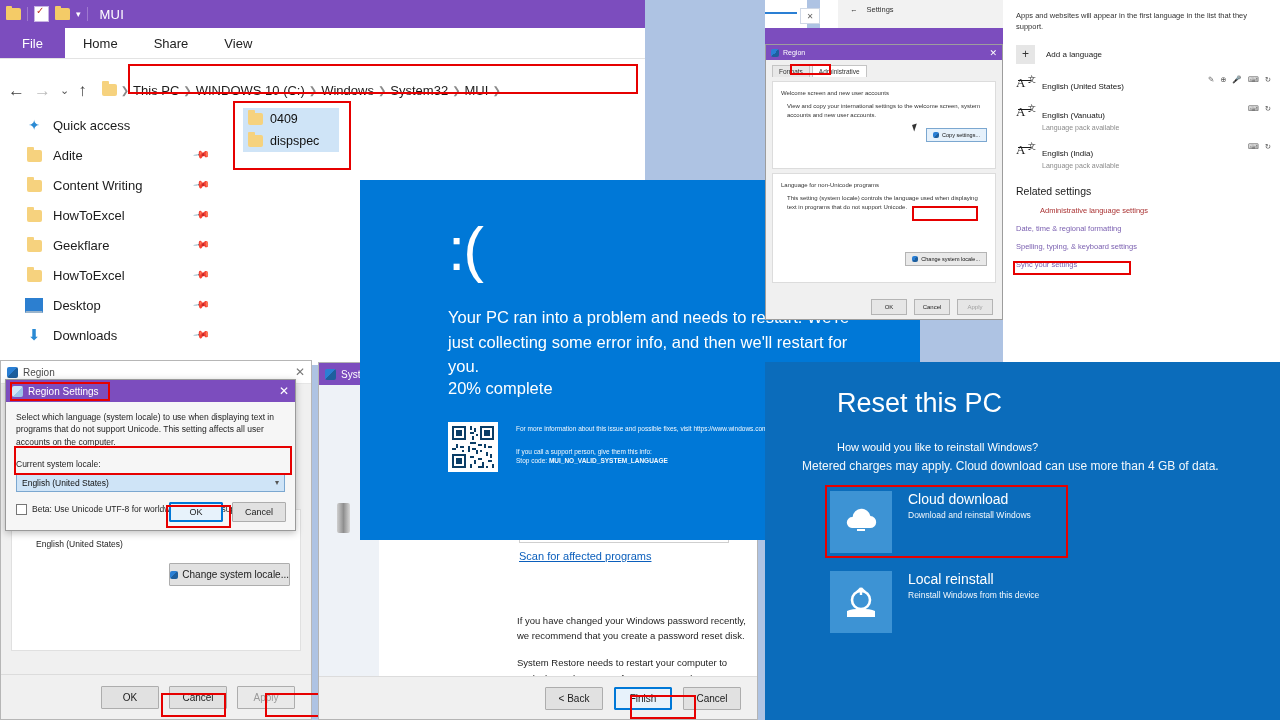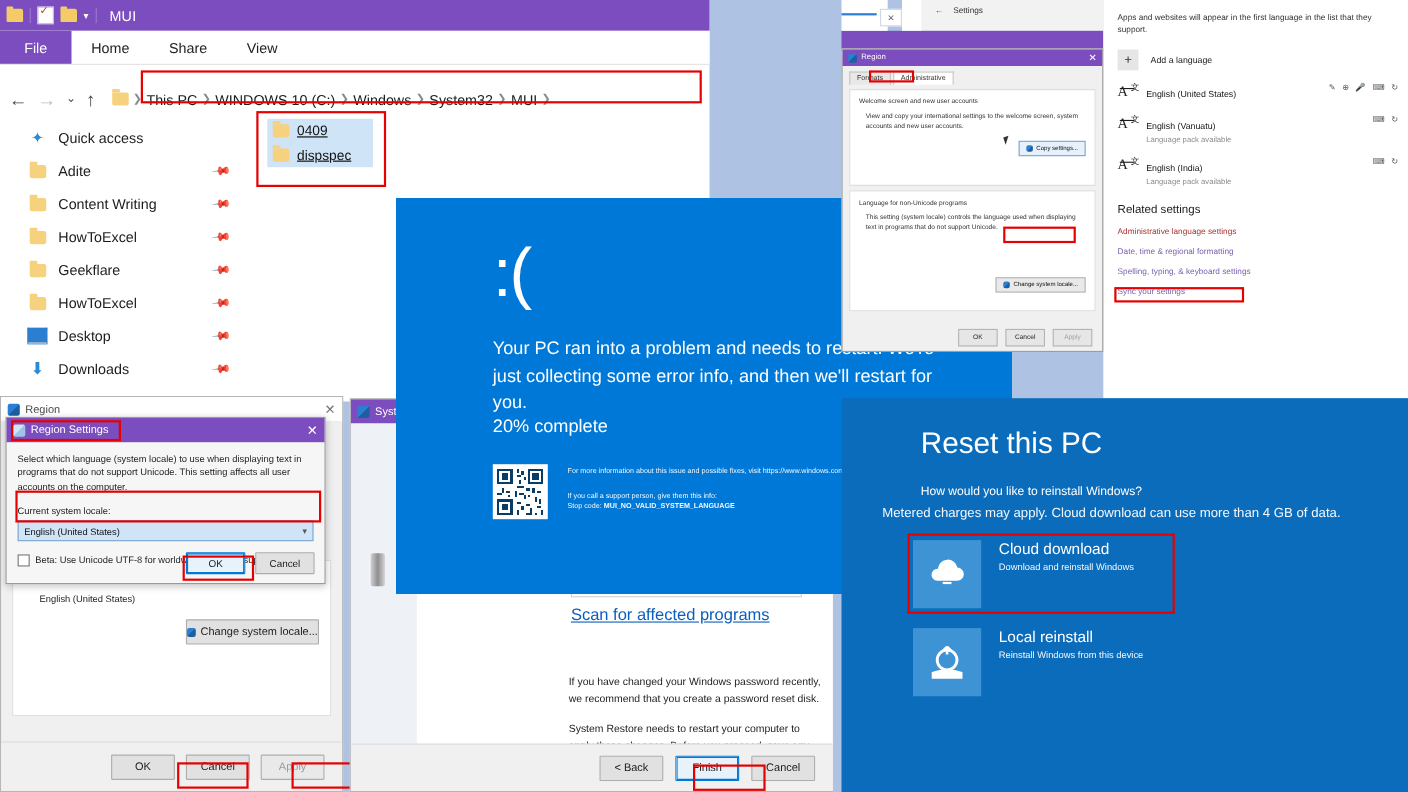--- a/index.html
+++ b/index.html
@@ -33,21 +33,21 @@
   .redbox{position:absolute;border:2px solid #e60000;box-sizing:border-box;pointer-events:none;}
   #explorer .sidebar{position:absolute;left:0;top:110px;width:225px;}
   .side-row{height:30px;display:flex;align-items:center;font-size:13px;color:#1c1c1c;padding-left:24px;position:relative;}
   .side-row .ic{width:20px;margin-right:9px;display:inline-block;text-align:center;}
   .folder-ic{display:inline-block;width:15px;height:12px;background:#f6d27e;border-radius:0 2px 2px 2px;position:relative;vertical-align:middle;}
   .folder-ic:before{content:"";position:absolute;left:0;top:-3px;width:7px;height:3px;background:#f6d27e;border-radius:1px 1px 0 0;}
   .pin{position:absolute;right:16px;color:#7a7a7a;font-size:11px;transform:rotate(40deg);}
   .star{color:#2a8ad4;font-size:14px;}
   .desk-ic{display:inline-block;width:16px;height:12px;background:#2c7fd0;border:1px solid #2c7fd0;border-bottom:2px solid #9bb5cc;vertical-align:middle;}
   .dl-ic{color:#2a8ad4;font-size:15px;}
-  #explorer .filelist{position:absolute;left:243px;top:108px;width:96px;text-decoration:underline;}
+  #explorer .filelist{position:absolute;left:243px;top:108px;width:96px;}
   .file-item{height:22px;display:flex;align-items:center;font-size:12.5px;color:#111;background:#cfe4f7;padding-left:5px;gap:7px;}
 
   
   #regionA{left:0;top:360px;width:312px;height:360px;background:#f0f0f0;border:1px solid #b6b6b6;box-sizing:border-box;}
   #regionA .tb{height:22px;background:#ffffff;display:flex;align-items:center;padding:0 6px;border-bottom:1px solid #e6e6e6;}
   .win-ico{width:11px;height:11px;background:linear-gradient(135deg,#2a7fd4 50%,#1e5f9e 50%);border-radius:2px;margin-right:5px;}
   .tb-title{font-size:10px;color:#4a4a4a;flex:1;}
   .tb-x{font-size:12px;color:#777;}
   .ra-bottom{position:absolute;left:0;right:0;bottom:0;height:44px;border-top:1px solid #dcdcdc;display:flex;align-items:center;justify-content:flex-end;gap:10px;padding-right:16px;background:#f0f0f0;}
   .btn{min-width:56px;height:21px;border:1px solid #adadad;background:#e1e1e1;font-size:10px;color:#1c1c1c;display:flex;align-items:center;justify-content:center;border-radius:1px;}
@@ -70,21 +70,21 @@
   .btn.sm{min-width:52px;height:18px;font-size:9px;}
   .btn.focus{border:1px solid #0078d7;box-shadow:0 0 0 1px #0078d7 inset;background:#e7f2fb;}
 
   
   #sysrestore{left:318px;top:362px;width:440px;height:358px;background:#ffffff;border:1px solid #b4b4b4;box-sizing:border-box;}
   #sysrestore .tb{height:22px;background:#7c4dbe;display:flex;align-items:center;padding:0 6px;}
   #sysrestore .tb .tb-title{color:#fff;}
   .sr-left{position:absolute;left:0;top:22px;width:60px;bottom:42px;background:#eef2f7;}
   .sr-usb{position:absolute;left:18px;top:118px;width:13px;height:30px;background:linear-gradient(90deg,#cfcfcf,#8f8f8f,#d6d6d6);border-radius:2px;}
   .sr-main{position:absolute;left:60px;right:0;top:22px;bottom:42px;background:#fff;padding:0 20px;font-size:9.5px;color:#1d1d1d;line-height:1.6;}
-  .sr-link{color:#0b5fbc;text-decoration:underline;font-size:15px;}
+  .sr-link{color:#0b5fbc;text-decoration:underline;font-size:11px;}
   .sr-footer{position:absolute;left:0;right:0;bottom:0;height:42px;border-top:1px solid #dcdcdc;background:#f0f0f0;display:flex;align-items:center;justify-content:flex-end;gap:11px;padding-right:16px;}
   .sr-box{position:absolute;left:140px;right:28px;top:28px;height:128px;border:1px solid #cfcfcf;}
 
   
   #bsod{left:360px;top:180px;width:560px;height:360px;background:#0078d7;color:#fff;padding:40px 60px 0 88px;box-sizing:border-box;}
   .bsod-face{font-size:62px;line-height:.95;font-weight:300;letter-spacing:-2px;}
   .bsod-msg{font-size:16.5px;line-height:1.5;margin-top:26px;font-weight:300;max-width:410px;}
   .bsod-pct{font-size:16.5px;font-weight:300;}
   .bsod-foot{margin-top:24px;display:flex;gap:18px;align-items:flex-start;}
   .qr{width:50px;height:50px;background:#fff;padding:2px;box-sizing:border-box;}
@@ -103,21 +103,21 @@
   .lang-add-label{font-size:8px;color:#1b1b1b;}
   .lang-item{display:flex;align-items:flex-start;gap:10px;padding:11px 10px 0 13px;position:relative;}
   .langico{width:16px;height:17px;position:relative;font-size:13px;color:#1b1b1b;font-family:"Liberation Serif",serif;}
   .langico sup{font-size:8px;position:absolute;top:-1px;right:-4px;}
   .langico .bar{position:absolute;left:2px;top:5px;width:13px;height:1.4px;background:#1b1b1b;}
   .lang-name{font-size:8px;color:#141414;}
   .lang-note{font-size:7px;color:#8c8c8c;margin-top:2px;}
   .lang-icons{position:absolute;right:9px;top:11px;display:flex;gap:6px;font-size:7.5px;color:#555;}
   .rel-title{font-size:10.5px;color:#1b1b1b;padding:16px 0 0 13px;}
   .rel-link{font-size:7.5px;color:#7a5fb0;padding:9px 0 0 13px;}
-  .rel-link.first{color:#a33;}
+  .rel-link.first{color:#a33;margin-left:24px;}
 
   
   #regionTop{left:765px;top:44px;width:238px;height:276px;background:#f0f0f0;border:1px solid #9d9d9d;box-sizing:border-box;}
   #regionTop .tb3{height:15px;background:#7c4dbe;display:flex;align-items:center;padding:0 5px;}
   .tb3-title{color:#fff;font-size:7px;flex:1;}
   .tb3-x{color:#fff;font-size:9px;}
   .rt-tabs{display:flex;gap:2px;padding:5px 6px 0 6px;font-size:6.5px;}
   .rt-tab{padding:2px 6px;border:1px solid #c4c4c4;border-bottom:none;background:#e8e8e8;color:#333;}
   .rt-tab.active{background:#fff;}
   .rt-panel{margin:4px 6px;background:#fff;border:1px solid #dcdcdc;padding:7px 8px;font-size:6px;color:#333;line-height:1.5;position:relative;}

